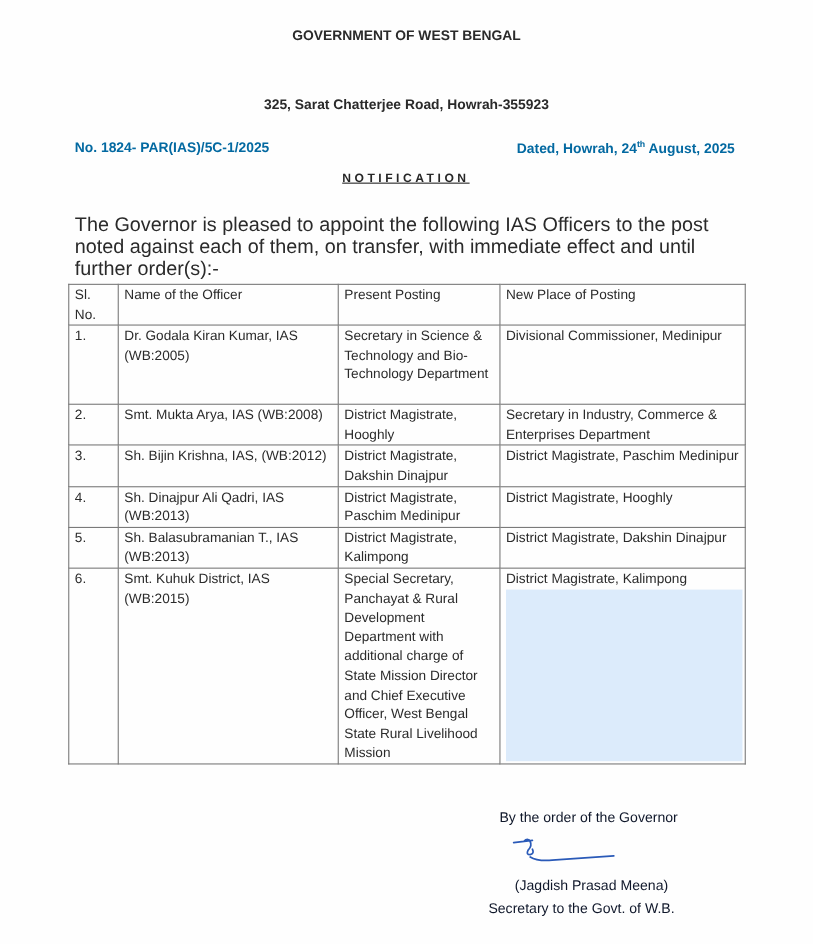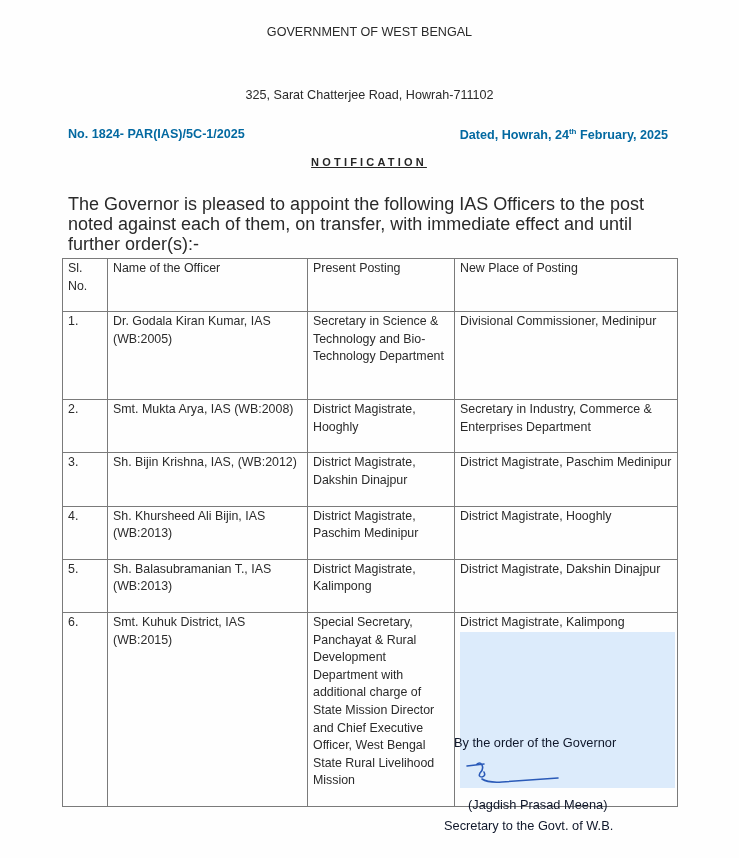--- a/index.html
+++ b/index.html
@@ -1,39 +1,39 @@
 <!DOCTYPE html>
 <html><head>
 <meta charset="utf-8">
 <style>
   html, body { margin: 0; padding: 0; background: #ffffff; }
   body { width: 739px; height: 858px; position: relative; overflow: hidden;
     font-family: "Liberation Sans", "DejaVu Sans", sans-serif; color: #262626; }
   .page { position: absolute; left: 0; top: 0; width: 739px; height: 858px; background: #fefefe; }
-  .hdr { position: absolute; left: 0; width: 739px; text-align: center; font-weight: normal; font-size: 12.6px; color: #2a2a2a; }
+  .hdr { position: absolute; left: 0; width: 739px; text-align: center; font-weight: bold; font-size: 12.6px; color: #2a2a2a; }
   .ref { position: absolute; top: 127px; font-weight: bold; font-size: 12.6px; color: #0369a1; }
   .ref sup { font-size: 8px; }
   .notif { position: absolute; top: 156px; left: 0; width: 738px; text-align: center; font-weight: bold; font-size: 11px; letter-spacing: 3.2px; }
   .notif span { text-decoration: underline; }
   .para { position: absolute; left: 68px; top: 194px; width: 600px; font-size: 18px; line-height: 20px; color: #2a2a2a; }
   table.grid { position: absolute; left: 62px; top: 258px; width: 616px; border-collapse: collapse; font-size: 12.4px; color: #2b2b2b; }
-  table.grid td { border: 1px solid #7a7a7a; vertical-align: top; padding: 1px 5px 16px 5px; line-height: 17.6px; }
+  table.grid td { border: 1px solid #7a7a7a; vertical-align: top; padding: 1px 5px 0 5px; line-height: 17.6px; }
   .c1 { width: 34px; } .c2 { width: 189px; } .c3 { width: 136px; } .c4 { width: auto; margin-left: 41px; }
   .sig { position: absolute; font-size: 12.8px; color: #0f172a; }
   .sigmark { position: absolute; left: 462px; top: 757px; width: 100px; height: 34px; }
 </style>
 </head>
 <body>
 
 <div class="page">
   <div class="hdr" style="top:25px">GOVERNMENT OF WEST BENGAL</div>
-  <div class="hdr" style="top:88px">325, Sarat Chatterjee Road, Howrah-711102</div>
+  <div class="hdr" style="top:88px">325, Sarat Chatterjee Road, Howrah-355923</div>
 
   <div class="ref" style="left:68px">No. 1824- PAR(IAS)/5C-1/2025</div>
-  <div class="ref" style="right:71px"><span>Dated, Howrah, 24</span><sup>th</sup><span> February, 2025</span></div>
+  <div class="ref" style="right:71px"><span>Dated, Howrah, 24</span><sup>th</sup><span> August, 2025</span></div>
 
   <div class="notif"><span>NOTIFICATION</span></div>
 
   <div class="para">The Governor is pleased to appoint the following IAS Officers to the post noted against each of them, on transfer, with immediate effect and until further order(s):-</div>
 
   <table class="grid">
     <tbody>
         <tr>
       <td class="c1" style="height:34px">Sl. No.</td>
       <td class="c2">Name of the Officer</td>
@@ -53,21 +53,21 @@
       <td>Secretary in Industry, Commerce &amp; Enterprises Department</td>
     </tr>
     <tr>
       <td style="height:34px">3.</td>
       <td>Sh. Bijin Krishna, IAS, (WB:2012)</td>
       <td>District Magistrate, Dakshin Dinajpur</td>
       <td>District Magistrate, Paschim Medinipur</td>
     </tr>
     <tr>
       <td style="height:34px">4.</td>
-      <td>Sh. Khursheed Ali Bijin, IAS (WB:2013)</td>
+      <td>Sh. Dinajpur Ali Qadri, IAS (WB:2013)</td>
       <td>District Magistrate, Paschim Medinipur</td>
       <td>District Magistrate, Hooghly</td>
     </tr>
     <tr>
       <td style="height:34px">5.</td>
       <td>Sh. Balasubramanian T., IAS (WB:2013)</td>
       <td>District Magistrate, Kalimpong</td>
       <td>District Magistrate, Dakshin Dinajpur</td>
     </tr>
     <tr>

